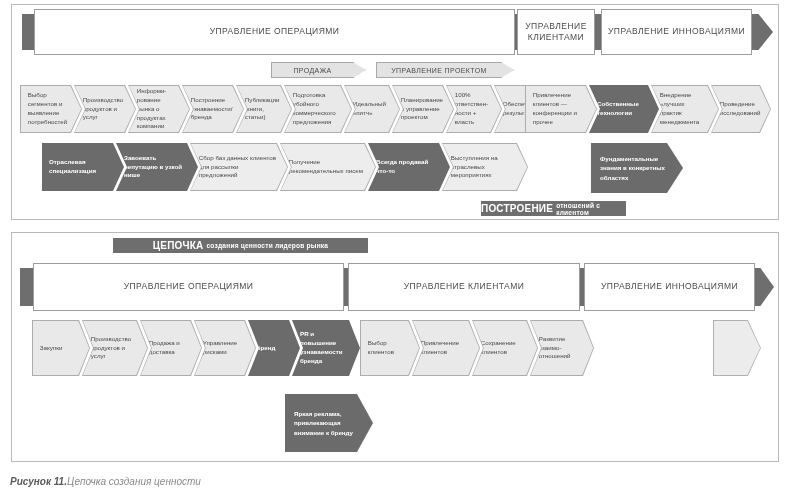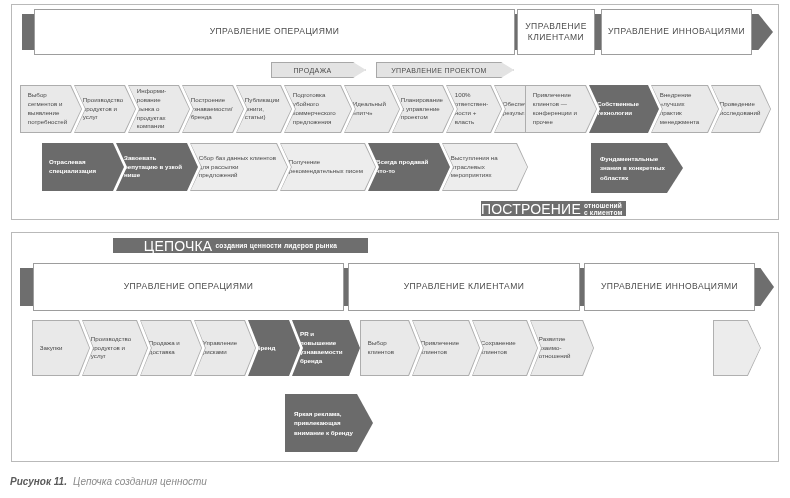--- a/index.html
+++ b/index.html
@@ -87,41 +87,41 @@
   }
 
   
   .ribbon{
     position:absolute;box-sizing:border-box;
     background:#6e6e6e;color:#fff;
     display:flex;align-items:center;justify-content:center;
     font-size:7.3px;letter-spacing:.2px;
     z-index:5;
   }
-  .ribbon .big{font-weight:normal;font-size:14px;letter-spacing:.2px;}
+  .ribbon .big{font-weight:bold;font-size:10px;letter-spacing:.2px;}
   .ribbon .sm{font-weight:bold;font-size:6.6px;letter-spacing:.2px;margin-left:3px;}
 
   
   .emptychev{
     position:absolute;box-sizing:border-box;background:#ececec;
     clip-path:polygon(0 0,calc(100% - 13px) 0,100% 50%,calc(100% - 13px) 100%,0 100%);
   }
   .emptychev .ring2{position:absolute;inset:0;background:#b0b0b0;
     clip-path:polygon(0 0,calc(100% - 13px) 0,100% 50%,calc(100% - 13px) 100%,0 100%);}
   .emptychev .in2{position:absolute;inset:0.8px;background:#ececec;
     clip-path:polygon(0 0,calc(100% - 13px) 0,100% 50%,calc(100% - 13px) 100%,0 100%);}
 
   
   #caption{
     position:absolute;left:10px;top:476px;
     font-size:10px;color:#6f6f6f;font-style:italic;
     white-space:nowrap;
   }
   #caption .num{font-weight:bold;color:#5a5a5a;font-style:italic;}
-  #caption .txt{margin-left:6px;color:#8a8a8a;}
+  #caption .txt{color:#8a8a8a;}
 </style>
 </head>
 <body>
 
 <div id="stage">
 
   <div class="panel" id="panel1"></div>
 
   <div class="tail arrowL" style="left:22px;top:14px;width:30px;height:36px;"></div>
   <div class="tail block" style="left:505px;top:14px;width:22px;height:36px;"></div>

